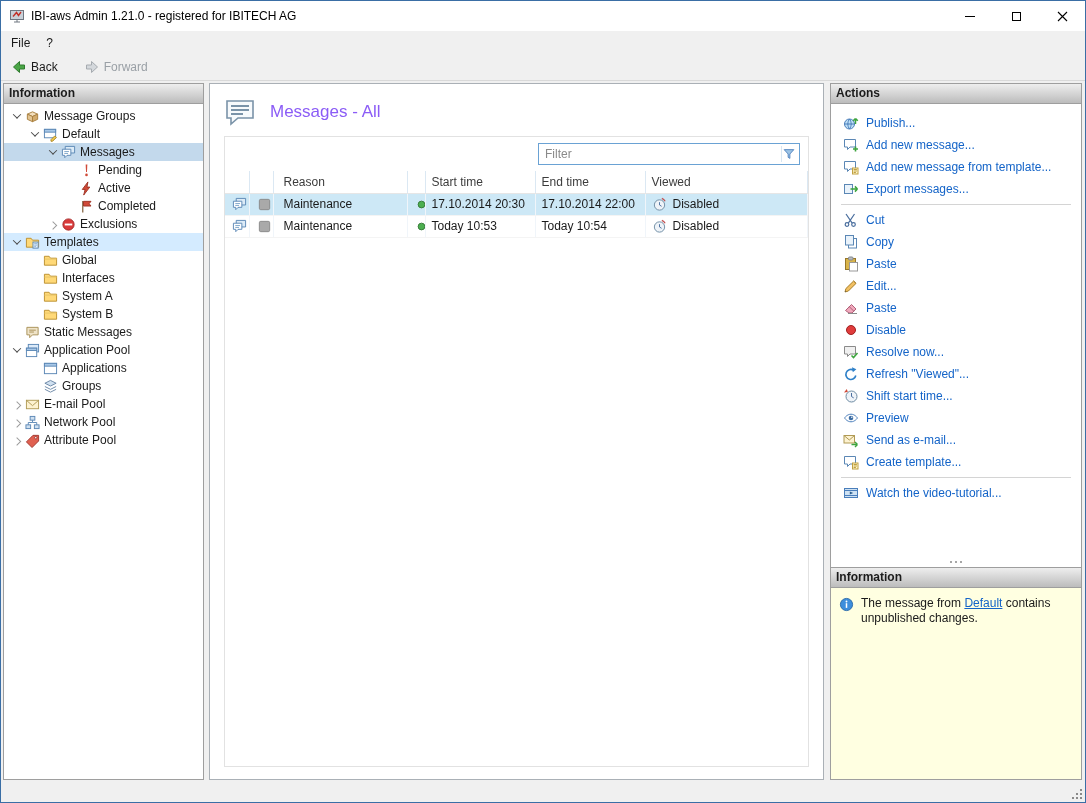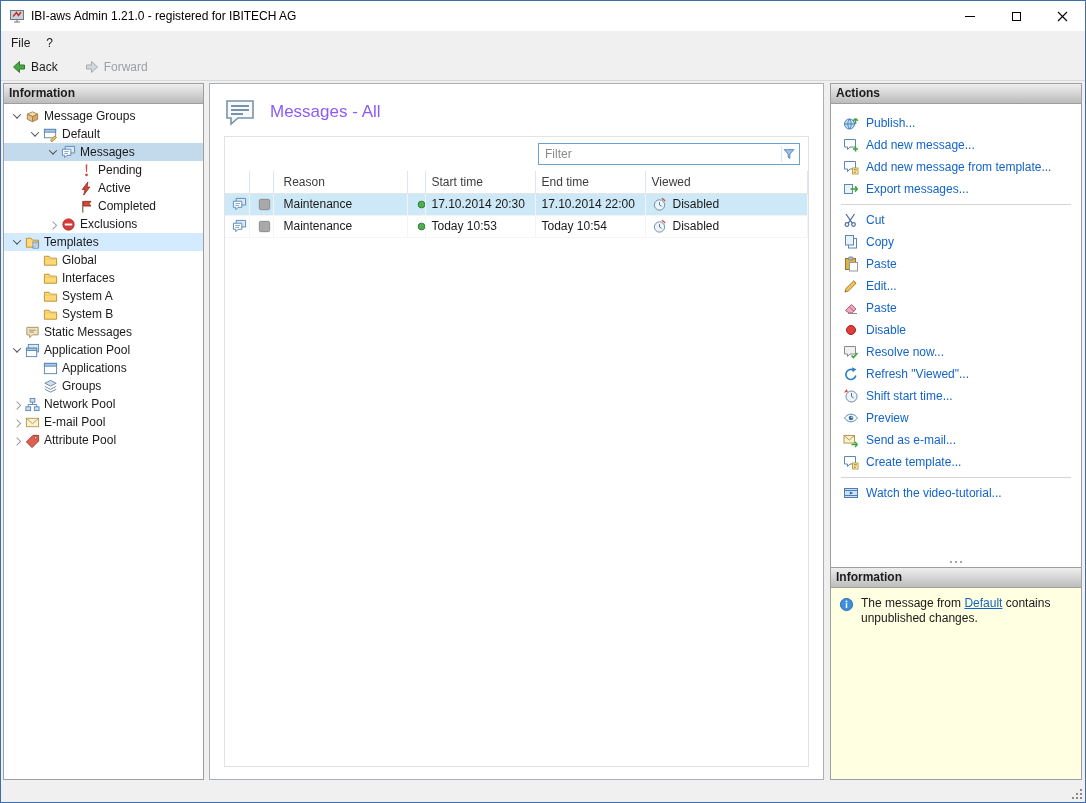--- a/index.html
+++ b/index.html
@@ -439,30 +439,30 @@
         <div class="trow l1">
           <span class="exp none"></span>
           <svg class="ticon">
               <use href="#sym-layers"></use>
             </svg>
           <span class="tlabel">Groups</span>
         </div>
         <div class="trow l0">
           <span class="exp closed"></span>
           <svg class="ticon">
-              <use href="#sym-network"></use>
-            </svg>
-          <span class="tlabel">Network Pool</span>
+              <use href="#sym-mail"></use>
+            </svg>
+          <span class="tlabel">E-mail Pool</span>
         </div>
         <div class="trow l0">
           <span class="exp closed"></span>
           <svg class="ticon">
-              <use href="#sym-mail"></use>
-            </svg>
-          <span class="tlabel">E-mail Pool</span>
+              <use href="#sym-network"></use>
+            </svg>
+          <span class="tlabel">Network Pool</span>
         </div>
         <div class="trow l0">
           <span class="exp closed"></span>
           <svg class="ticon">
               <use href="#sym-tag"></use>
             </svg>
           <span class="tlabel">Attribute Pool</span>
         </div>
       </div>
     </div>

